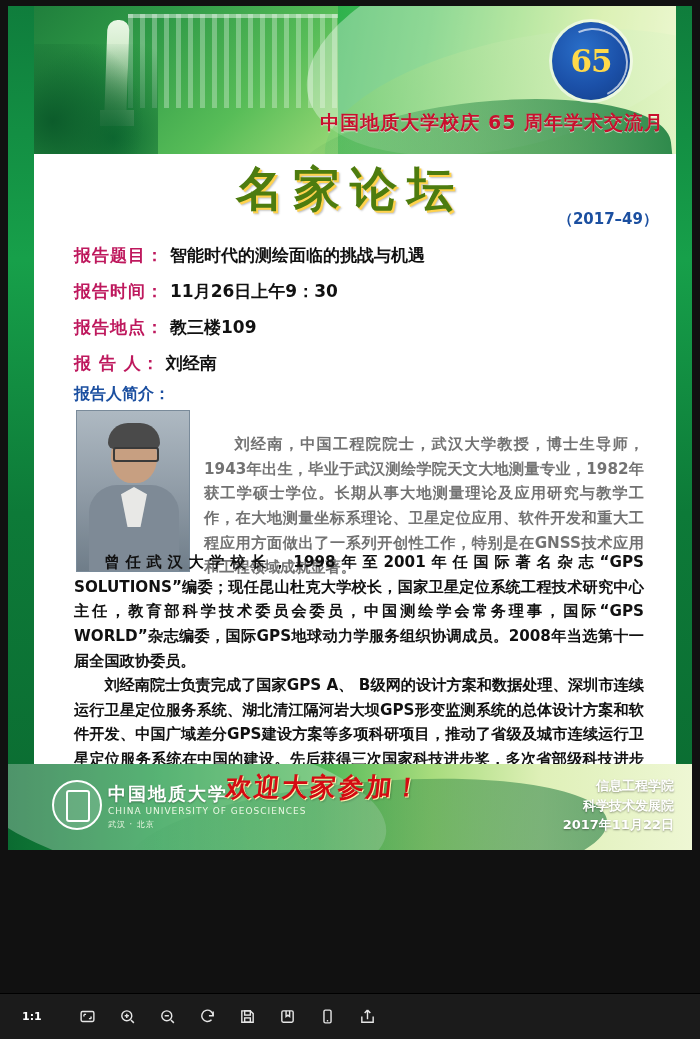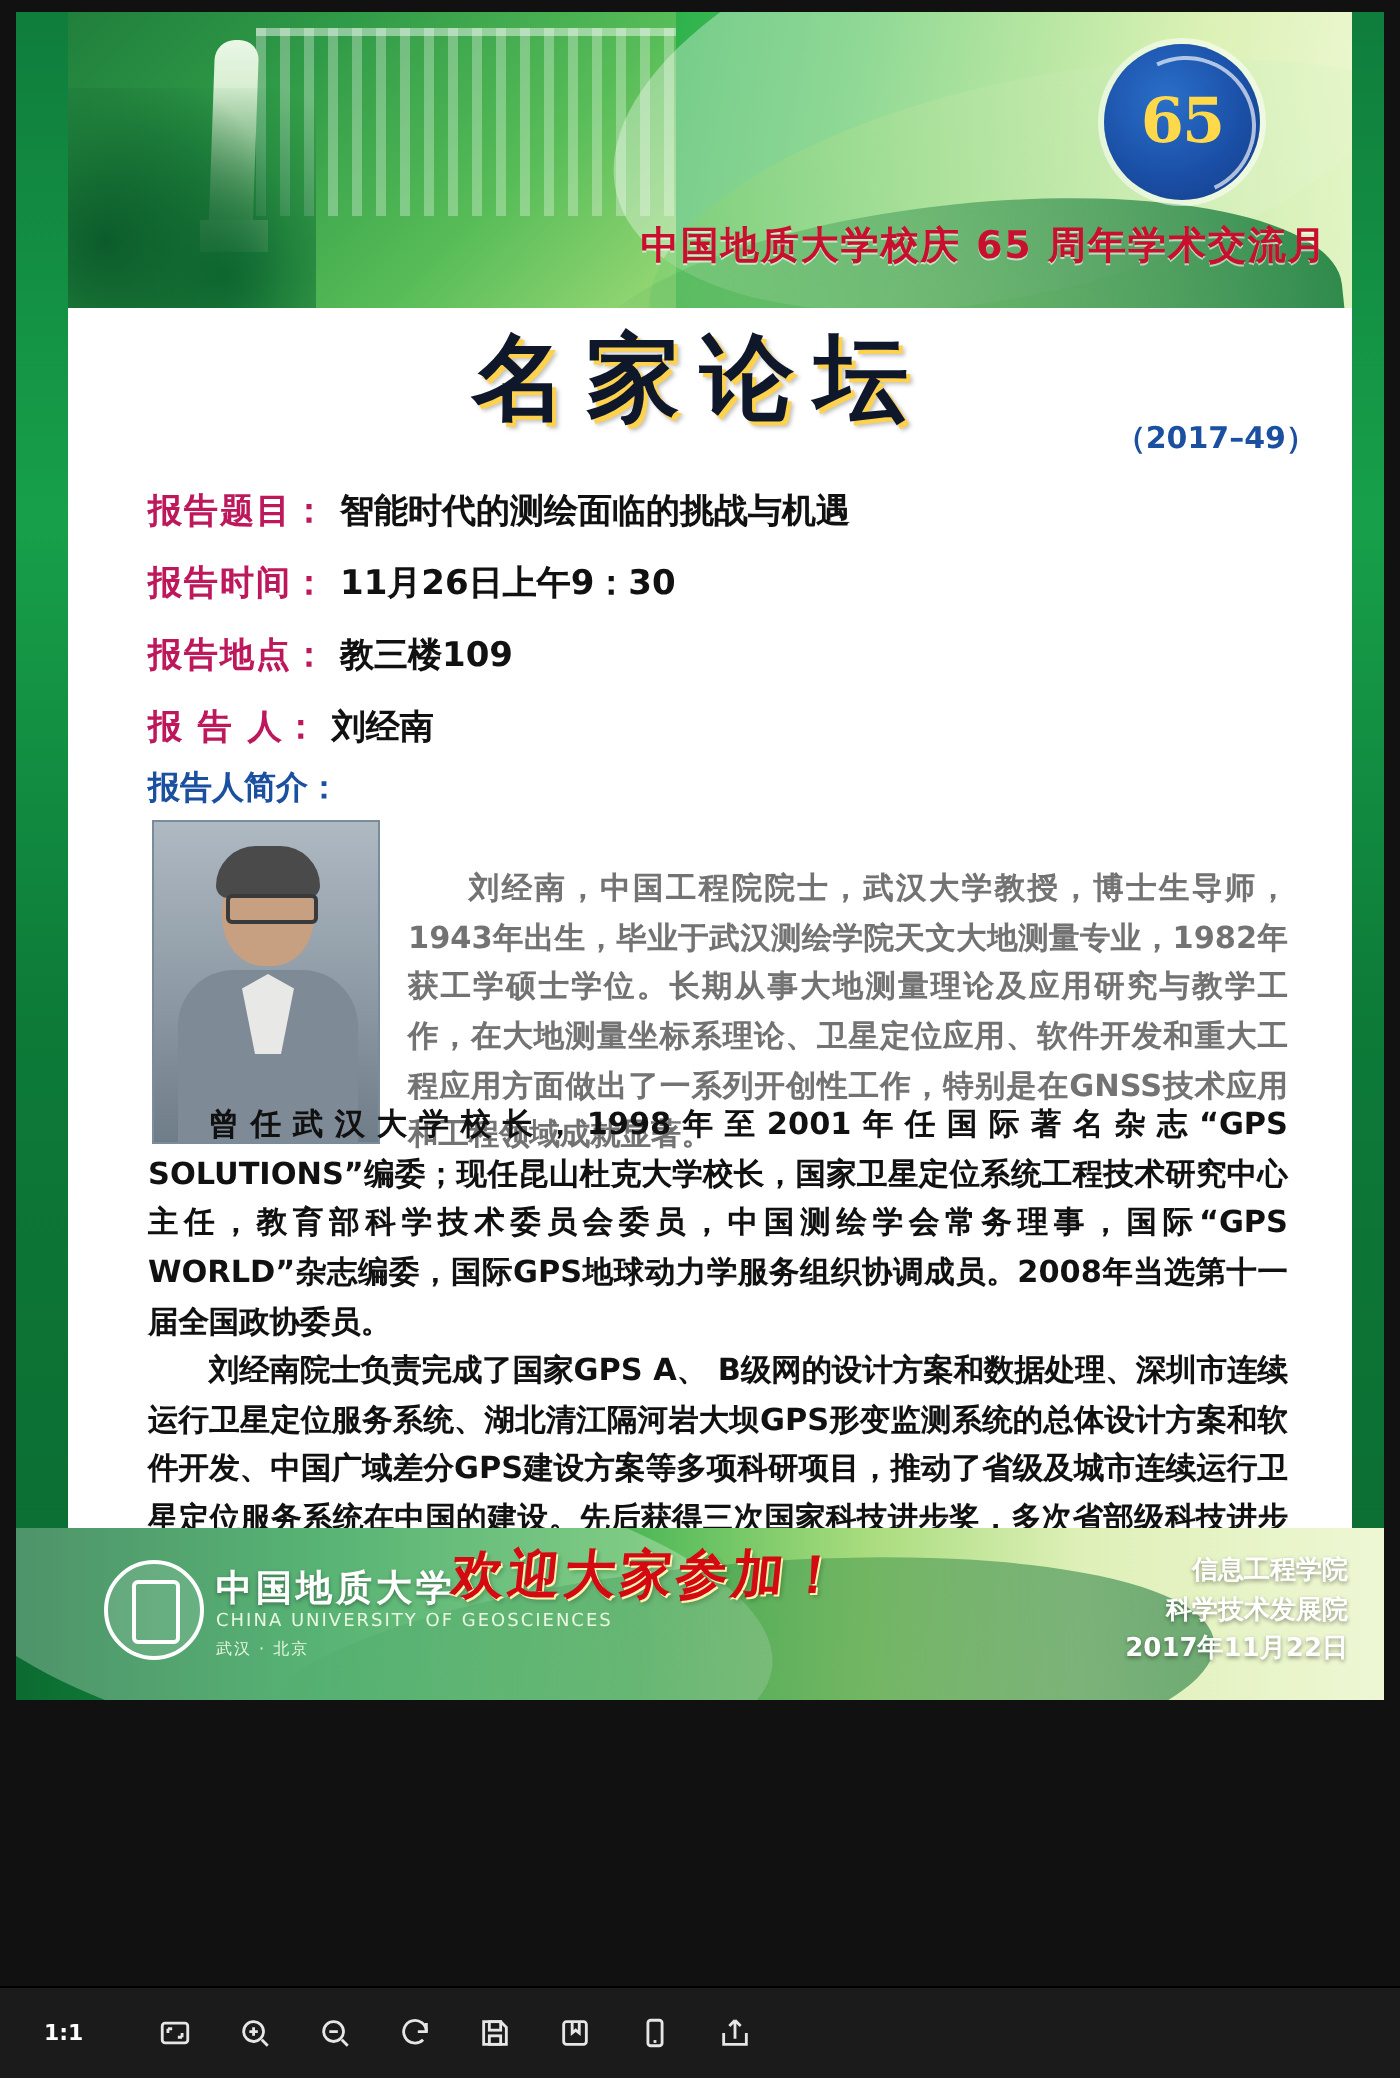--- a/index.html
+++ b/index.html
@@ -55,21 +55,21 @@
     letter-spacing:-1px;}
   .logo-arc{position:absolute;left:6px;top:6px;width:66px;height:66px;border-radius:50%;
     border:2px solid rgba(255,255,255,.65);border-left-color:transparent;border-bottom-color:transparent;
     transform:rotate(20deg);}
 
   
   .anniv{position:absolute;left:0;right:14px;top:104px;text-align:right;padding-right:14px;
     color:#c8102e;font-size:19px;font-weight:bold;letter-spacing:1px;
     font-family:"DejaVu Sans","Liberation Sans",sans-serif;text-shadow:0 1px 0 rgba(255,255,255,.6);}
   .main-title{position:absolute;left:0;right:0;top:152px;text-align:center;
-    font-size:47px;font-weight:bold;color:#0f172a;letter-spacing:10px;
+    font-size:47px;font-weight:bold;color:#4d7c0f;letter-spacing:10px;
     font-family:"DejaVu Sans","Liberation Sans",sans-serif;
     text-shadow:2px 2px 0 #ffd24d,3px 3px 2px rgba(0,0,0,.25);}
   .issue{position:absolute;right:34px;top:204px;color:#1b4fa0;font-size:15px;font-weight:bold;}
 
   
   .info{position:absolute;left:66px;top:238px;width:570px;}
   .info-row{display:flex;align-items:baseline;margin-bottom:13px;}
   .info-label{color:#be185d;font-size:17px;font-weight:bold;white-space:nowrap;letter-spacing:1px;}
   .info-value{color:#111;font-size:17px;font-weight:bold;margin-left:6px;}
 

